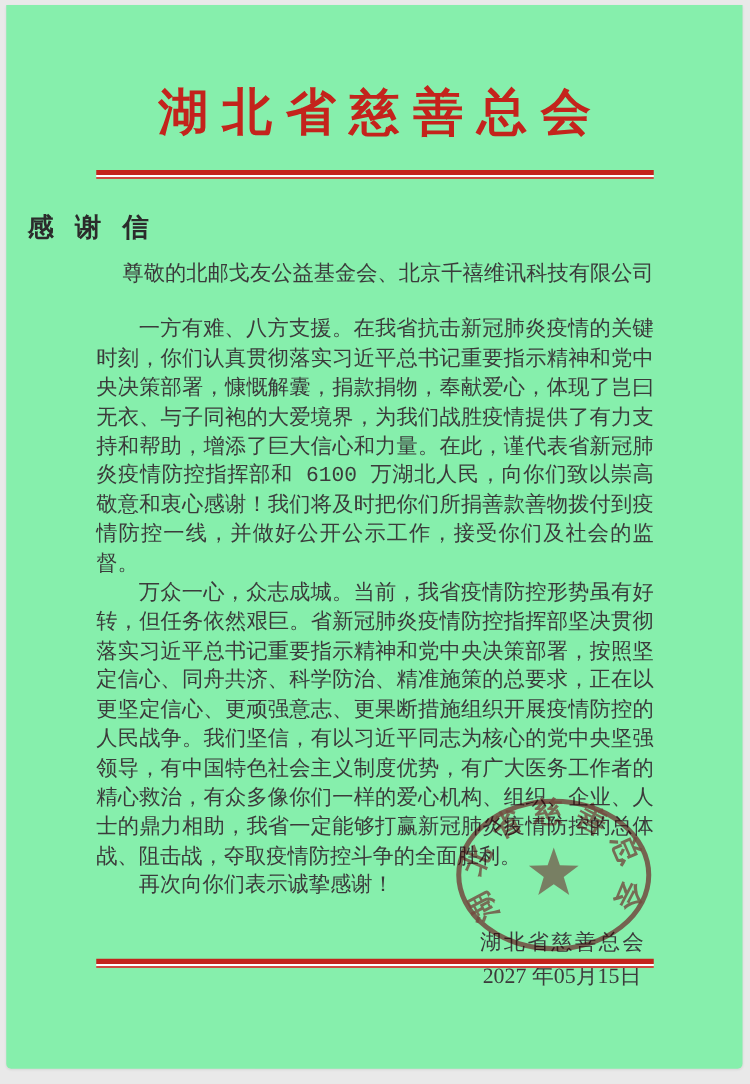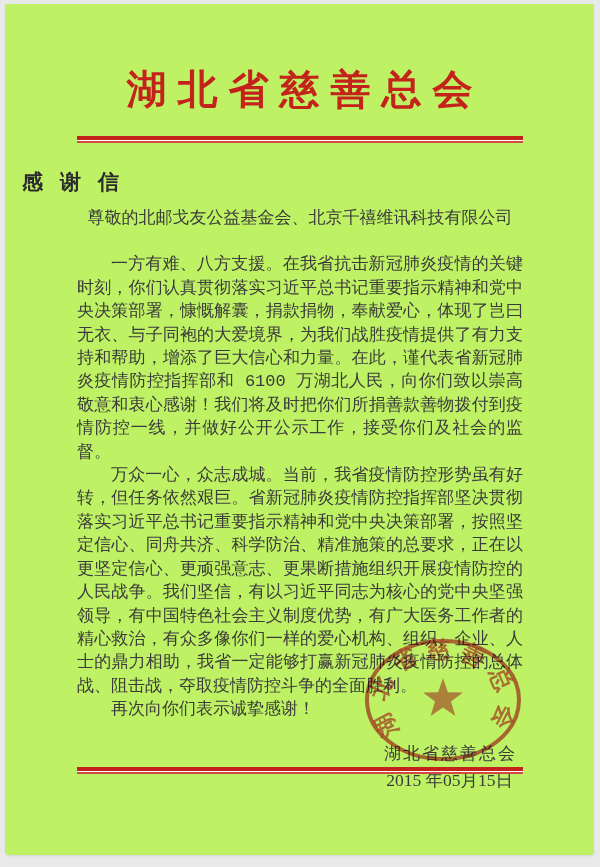--- a/index.html
+++ b/index.html
@@ -6,21 +6,21 @@
     margin: 0; padding: 0;
     width: 600px; height: 867px;
     background: #e9e9e9;
     font-family: "Liberation Serif", "DejaVu Serif", serif;
     overflow: hidden;
   }
   .page {
     position: absolute;
     left: 5px; top: 4px;
     width: 589px; height: 851px;
-    background: #bef264;
+    background: #86efac;
     border-radius: 0 0 4px 4px;
     box-shadow: 0 1px 2px rgba(0,0,0,0.08);
   }
   .org-title {
     margin: 0;
     padding-top: 64px;
     font-size: 40px;
     line-height: 44px;
     font-weight: bold;
     text-align: center;
@@ -49,22 +49,21 @@
   }
   .body-copy {
     margin: 0 71px 0 72px;
     font-size: 17px;
     line-height: 23.4px;
     color: #3b3b3b;
     text-align: justify;
   }
   .salutation {
     margin: 11px 0 23px 0;
-    text-align: center;
-    font-family: Liberation Mono, monospace;
+    text-align: right;
   }
   .body-para {
     margin: 0;
     text-indent: 2em;
     font-family: Liberation Mono, monospace;
   }
   .sign-block { margin-top: 21px; }
   .sign-name {
     text-align: right;
     padding-right: 6px;
@@ -115,21 +114,21 @@
     <p class="salutation">尊敬的北邮戈友公益基金会、北京千禧维讯科技有限公司</p>
 
     <p class="body-para">一方有难、八方支援。在我省抗击新冠肺炎疫情的关键时刻，你们认真贯彻落实习近平总书记重要指示精神和党中央决策部署，慷慨解囊，捐款捐物，奉献爱心，体现了岂曰无衣、与子同袍的大爱境界，为我们战胜疫情提供了有力支持和帮助，增添了巨大信心和力量。在此，谨代表省新冠肺炎疫情防控指挥部和 6100 万湖北人民，向你们致以崇高敬意和衷心感谢！我们将及时把你们所捐善款善物拨付到疫情防控一线，并做好公开公示工作，接受你们及社会的监督。</p>
 
     <p class="body-para">万众一心，众志成城。当前，我省疫情防控形势虽有好转，但任务依然艰巨。省新冠肺炎疫情防控指挥部坚决贯彻落实习近平总书记重要指示精神和党中央决策部署，按照坚定信心、同舟共济、科学防治、精准施策的总要求，正在以更坚定信心、更顽强意志、更果断措施组织开展疫情防控的人民战争。我们坚信，有以习近平同志为核心的党中央坚强领导，有中国特色社会主义制度优势，有广大医务工作者的精心救治，有众多像你们一样的爱心机构、组织、企业、人士的鼎力相助，我省一定能够打赢新冠肺炎疫情防控的总体战、阻击战，夺取疫情防控斗争的全面胜利。</p>
 
     <p class="body-para">再次向你们表示诚挚感谢！</p>
 
     <div class="sign-block">
       <div class="sign-name">湖北省慈善总会</div>
-      <div class="sign-date">2015 年05月15日</div>
+      <div class="sign-date">2027 年05月15日</div>
     </div>
   </div>
 
   <svg class="stamp" viewBox="0 0 172 138" xmlns="http://www.w3.org/2000/svg">
     <defs>
       <path id="ringPath" d="M 39.1 93.2 A 56 44 0 1 1 130.9 93.2" fill="none"></path>
     </defs>
     <ellipse cx="85" cy="67" rx="76" ry="59" fill="none" stroke="#d9505e" stroke-width="4" stroke-opacity="0.85"></ellipse>
     <text font-size="23" font-weight="bold" fill="#d9505e" fill-opacity="0.8" letter-spacing="9" font-family="Liberation Serif, DejaVu Serif, serif" text-anchor="middle">
       <textPath href="#ringPath" startOffset="50%">湖北省慈善总会</textPath>

